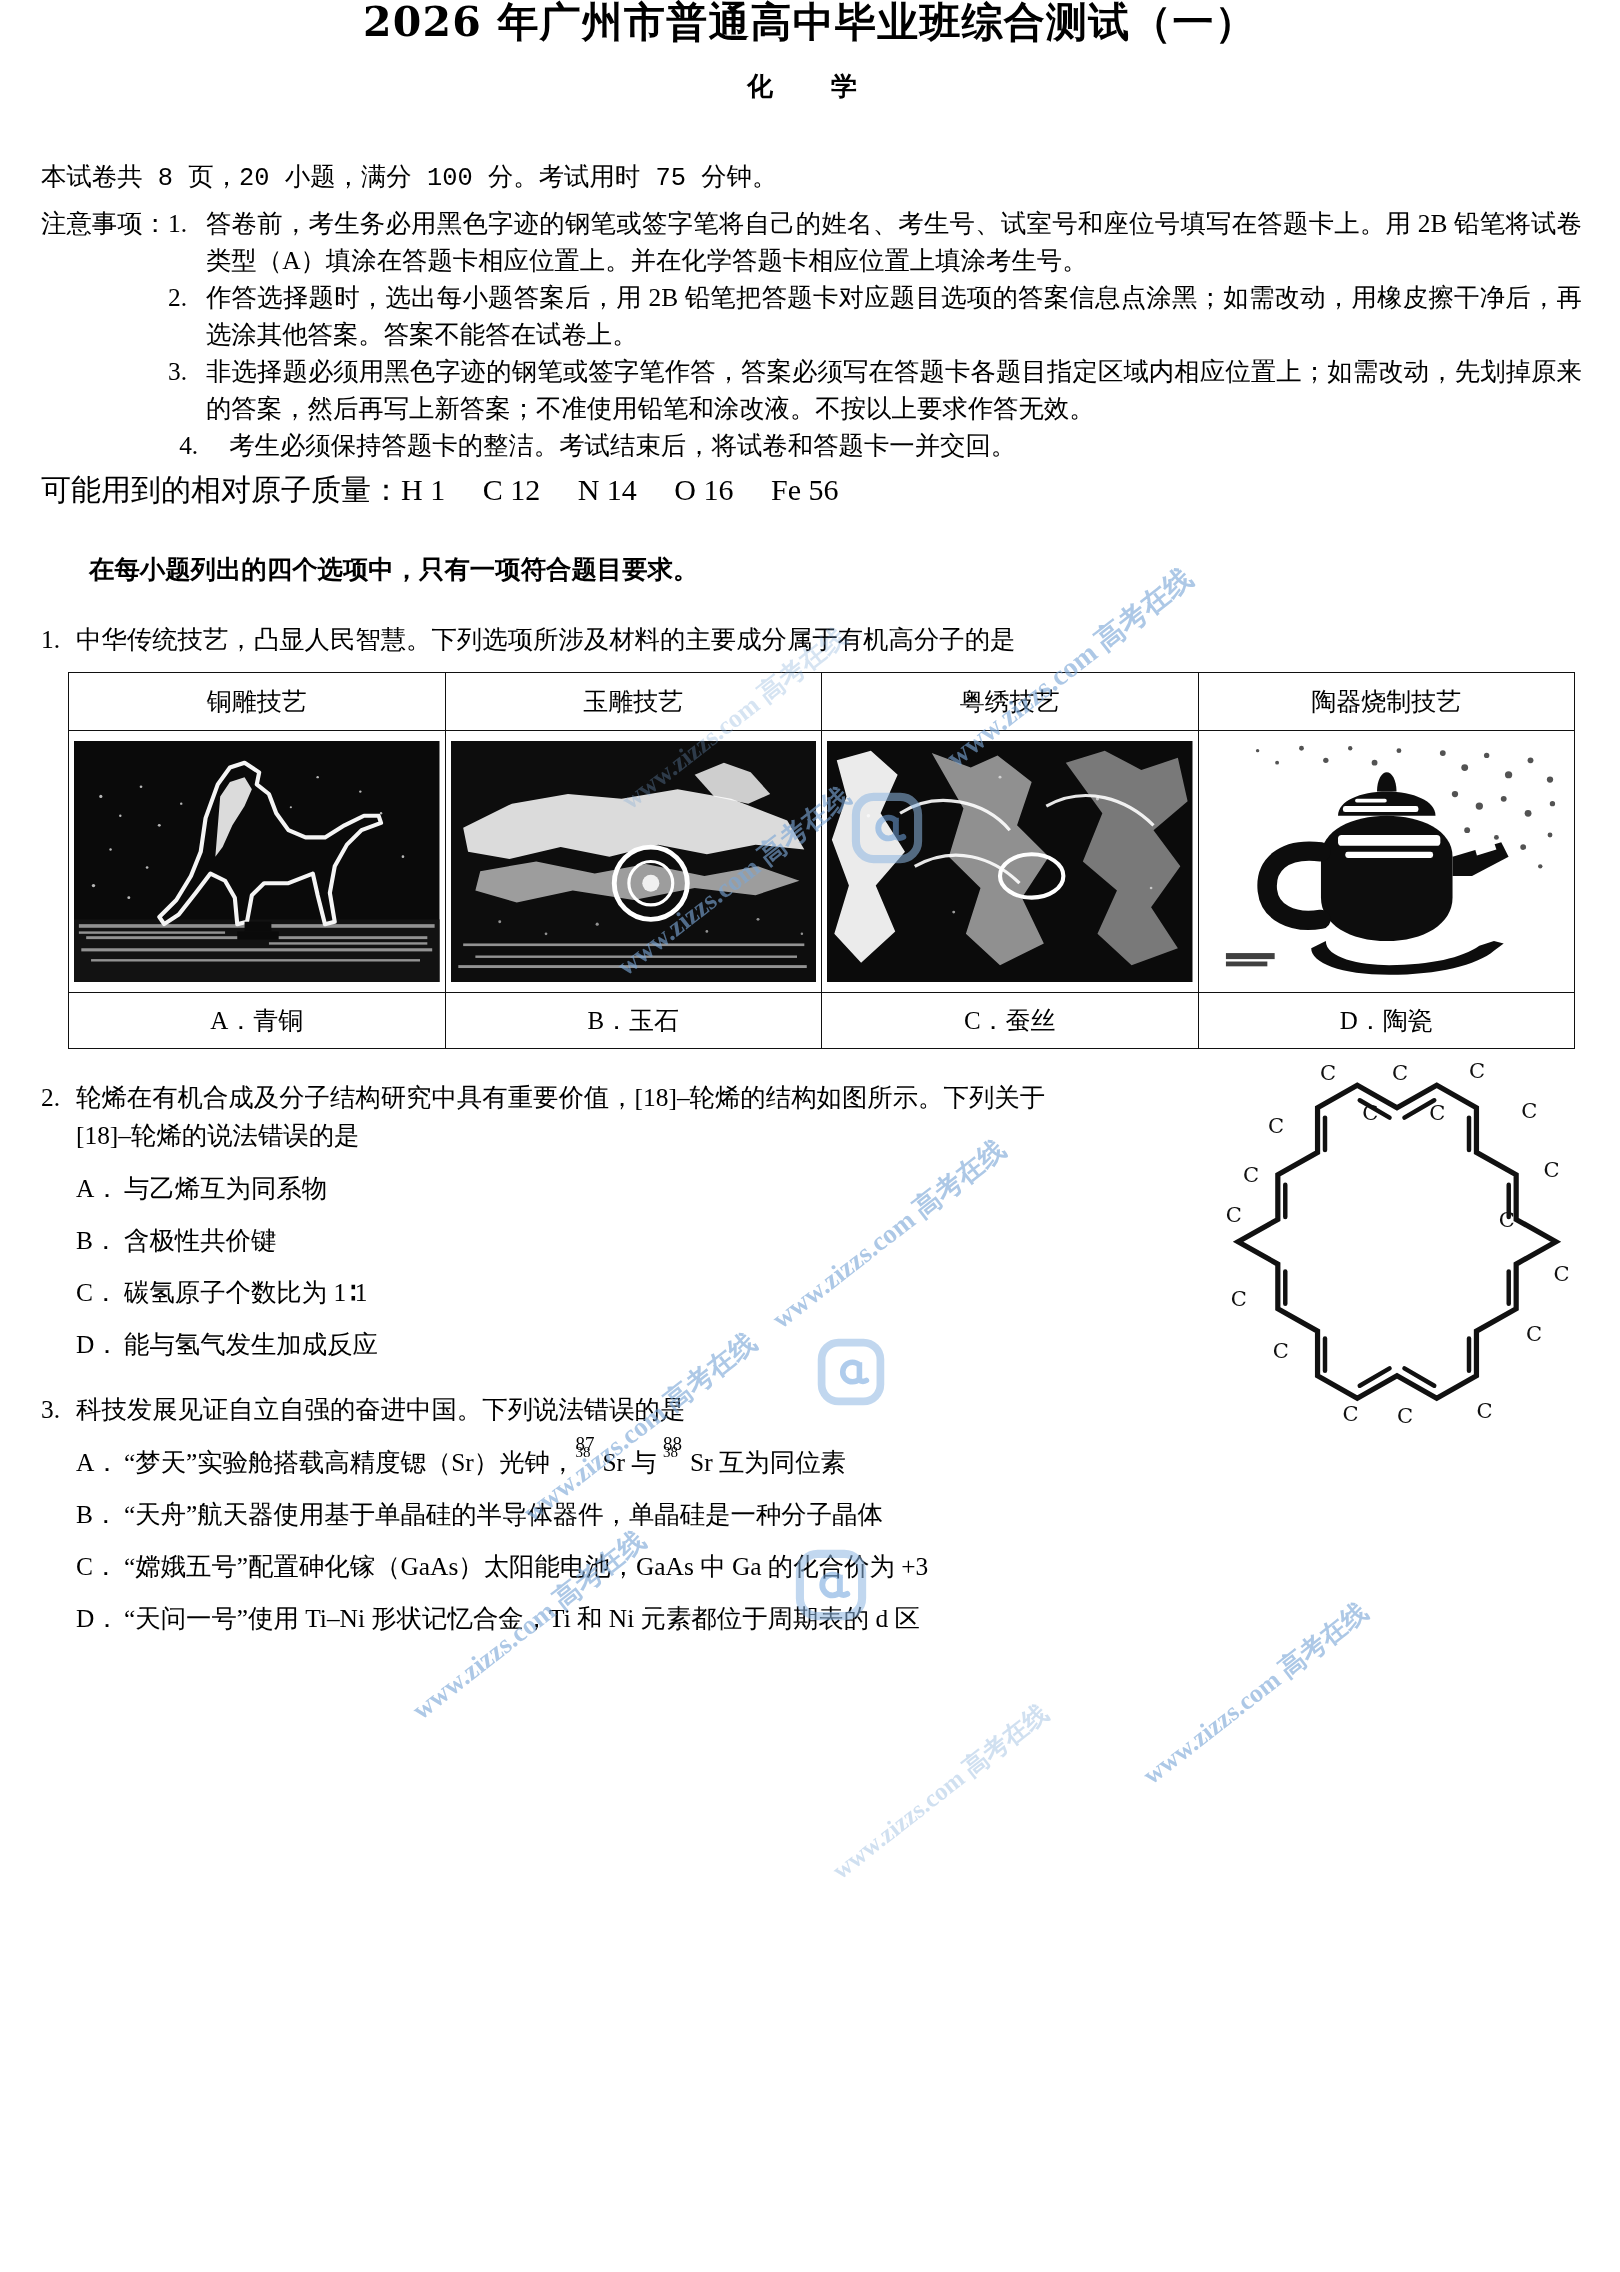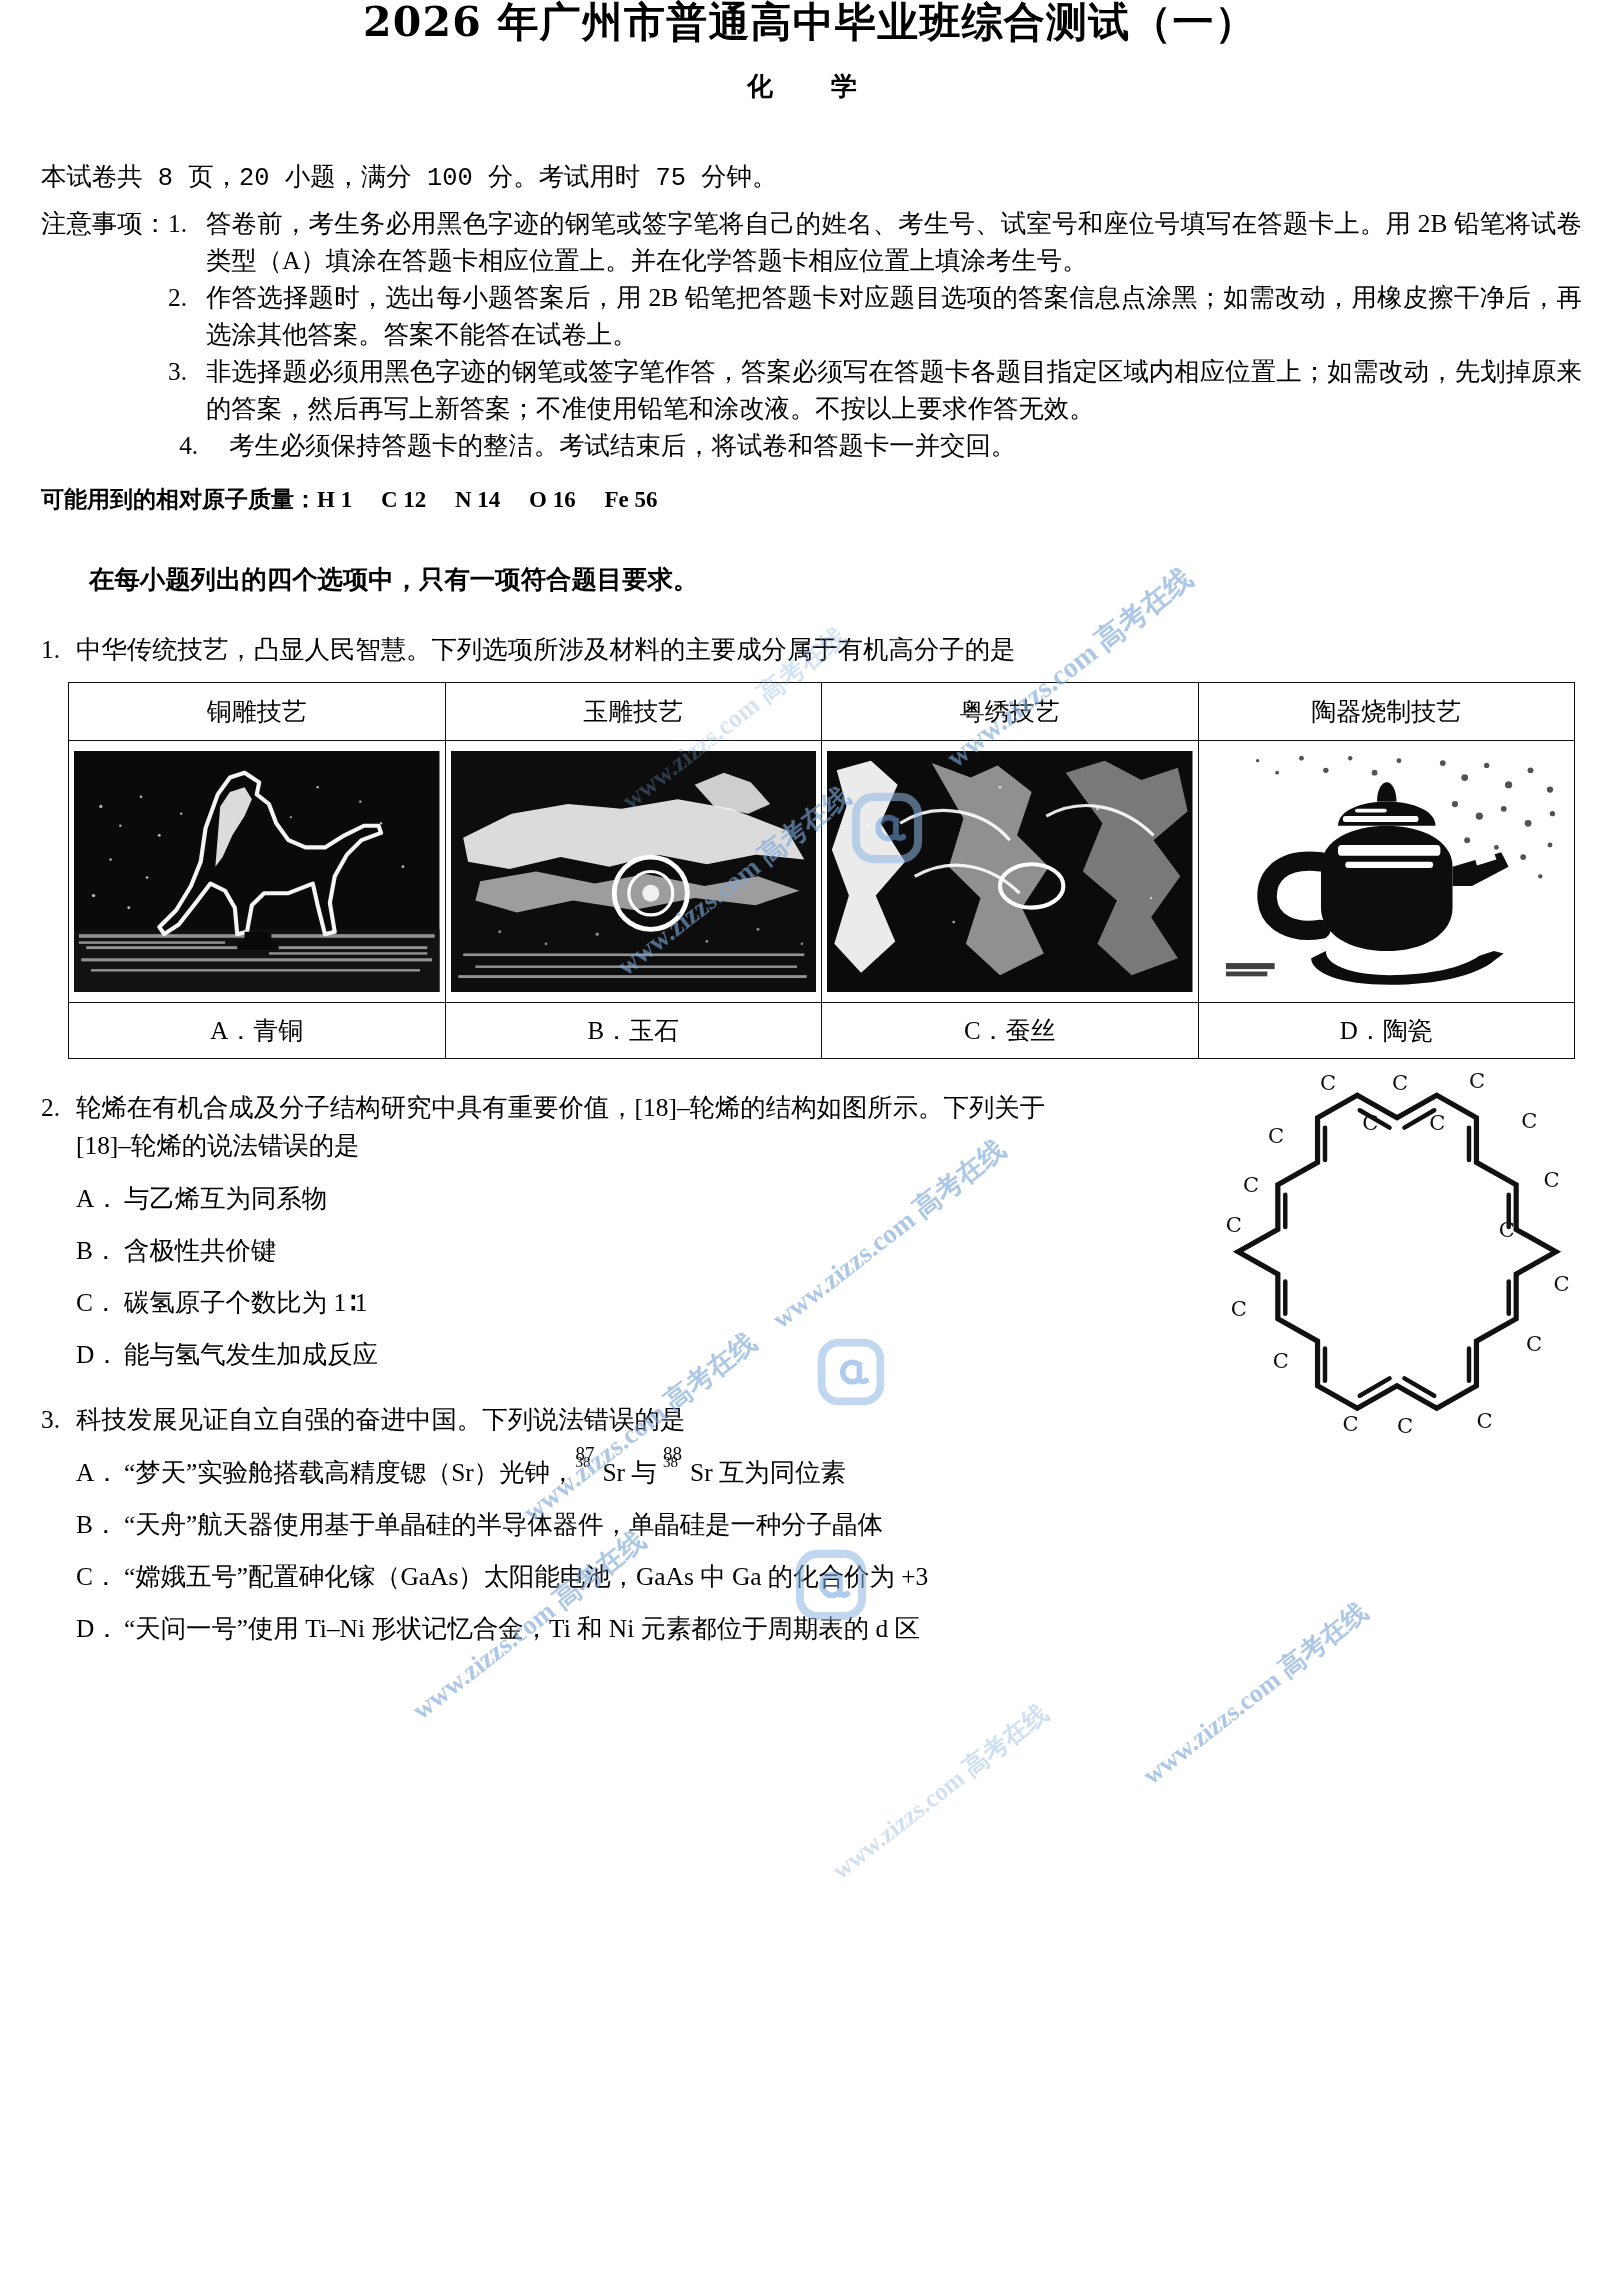--- a/index.html
+++ b/index.html
@@ -104,24 +104,23 @@
     width: 50px;
     padding-left: 11.2px;
   }
   .notice-text {
     flex: 1 1 auto;
     text-align: justify;
     text-justify: inter-ideograph;
   }
 
   .masses {
-    margin-top: 18px;
-    font-size: 23px;
+    margin-top: 8px;
+    font-size: 30px;
     line-height: 36px;
-    font-weight: bold;
   }
 
   .section-head {
     margin-top: 38px;
     font-size: 25.4px;
     line-height: 46px;
     font-weight: bold;
   }
   .section-head .sub {
     display: block;

